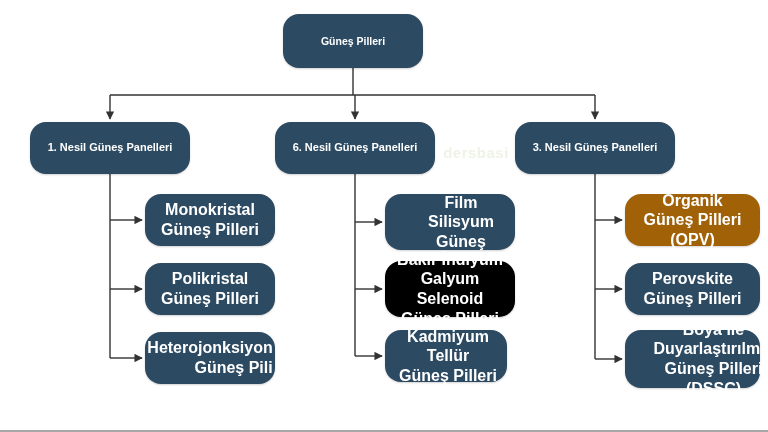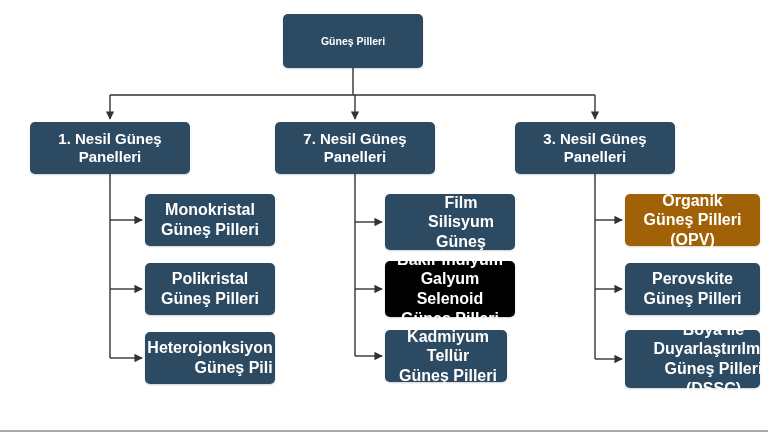--- a/index.html
+++ b/index.html
@@ -41,33 +41,33 @@
     font-weight: bold;
     letter-spacing: 0.5px;
     color: #eef3e6;
     user-select: none;
     pointer-events: none;
   }
   .node {
     position: absolute;
     box-sizing: border-box;
     background: #2c4a62;
-    border-radius: 5px;
+    border-radius: 16px;
     display: flex;
     align-items: center;
     justify-content: center;
     text-align: center;
     color: #ffffff;
     font-weight: bold;
     line-height: 1.22;
     padding: 2px 6px;
     box-shadow: 0 1px 2px rgba(0,0,0,0.18);
   }
   .node-root { font-size: 10.5px; }
-  .node-gen  { font-size: 15px; }
+  .node-gen  { font-size: 11px; }
   .node-leaf { font-size: 16px; }
   .node-label { white-space: pre-line; display: block; }
 </style>
 </head>
 <body>
 
 <div id="diagram-canvas">
 
   <svg id="connectors-layer" viewBox="0 0 768 432" width="768" height="432" aria-hidden="true">
     <defs>
@@ -89,20 +89,21 @@
         <path d="M 595 95 L 595 119" stroke="#333333" marker-end="url(#arrowhead)"></path>
         <path d="M 595 174 L 595 359" stroke="#333333"></path>
         <path d="M 595 220 L 622 220" stroke="#333333" marker-end="url(#arrowhead)"></path>
         <path d="M 595 289 L 622 289" stroke="#333333" marker-end="url(#arrowhead)"></path>
         <path d="M 595 359 L 622 359" stroke="#333333" marker-end="url(#arrowhead)"></path>
         <path d="M 353 68 L 353 95" stroke="#333333"></path>
         <path d="M 110 95 L 595 95" stroke="#333333"></path>
       </g>
   </svg>
 
+  <div id="watermark">dersbasi</div>
 
   <div id="nodes-layer">
       <div class="node node-root" style="left: 283px; top: 14px; width: 140px; height: 54px; background: rgb(44, 74, 98); color: rgb(255, 255, 255);">
         <span class="node-label">Güneş Pilleri</span>
       </div>
       <div class="node node-gen" style="left: 30px; top: 122px; width: 160px; height: 52px; background: rgb(44, 74, 98); color: rgb(255, 255, 255);">
         <span class="node-label">1. Nesil Güneş Panelleri</span>
       </div>
       <div class="node node-leaf" style="left: 145px; top: 194px; width: 130px; height: 52px; background: rgb(44, 74, 98); color: rgb(255, 255, 255);">
         <span class="node-label">Monokristal
@@ -110,21 +111,21 @@
       </div>
       <div class="node node-leaf" style="left: 145px; top: 263px; width: 130px; height: 52px; background: rgb(44, 74, 98); color: rgb(255, 255, 255);">
         <span class="node-label">Polikristal
 Güneş Pilleri</span>
       </div>
       <div class="node node-leaf" style="left: 145px; top: 332px; width: 130px; height: 52px; background: rgb(44, 74, 98); color: rgb(255, 255, 255); text-align: right;">
         <span class="node-label">Heterojonksiyon
 Güneş Pili</span>
       </div>
       <div class="node node-gen" style="left: 275px; top: 122px; width: 160px; height: 52px; background: rgb(44, 74, 98); color: rgb(255, 255, 255);">
-        <span class="node-label">7. Nesil Güneş Panelleri</span>
+        <span class="node-label">6. Nesil Güneş Panelleri</span>
       </div>
       <div class="node node-leaf" style="left: 385px; top: 194px; width: 130px; height: 56px; background: rgb(44, 74, 98); color: rgb(255, 255, 255); padding-left: 28px;">
         <span class="node-label">Amorf İnce Film
 Silisyum
 Güneş Pilleri</span>
       </div>
       <div class="node node-leaf" style="left: 385px; top: 261px; width: 130px; height: 56px; background: #000000; color: rgb(255, 255, 255);">
         <span class="node-label">Bakır İndiyum
 Galyum Selenoid
 Güneş Pilleri</span>

